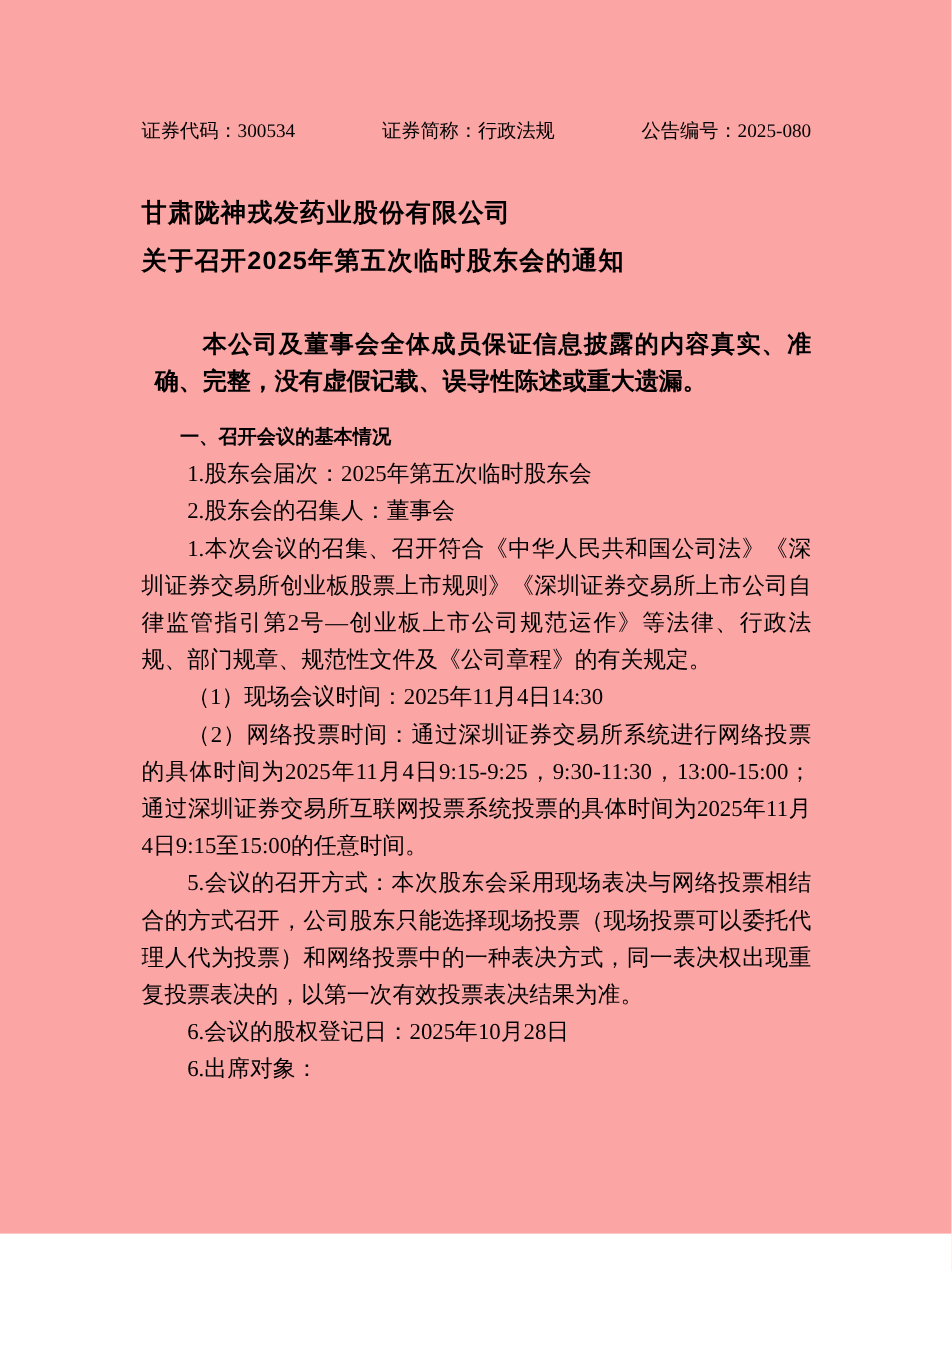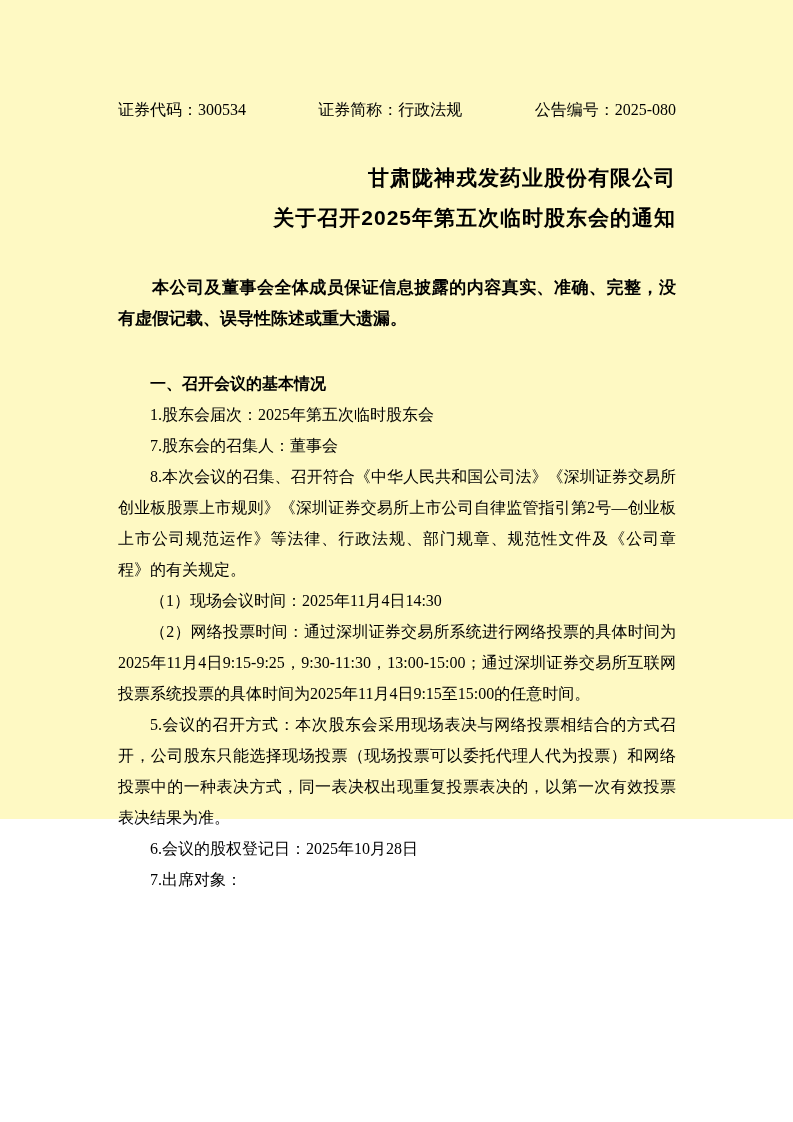--- a/index.html
+++ b/index.html
@@ -7,63 +7,64 @@
   body {
     width: 793px;
     height: 1122px;
     font-family: "Liberation Serif", serif;
     color: #000000;
     position: relative;
     overflow: hidden;
   }
   .page {
     width: 793px;
-    height: 819px;
-    background: #fef9c3;
+    height: 1028px;
+    background: #fca5a5;
     padding: 100px 117px 0 118px;
   }
   .doc-header {
     display: flex;
     justify-content: space-between;
     font-size: 16px;
     line-height: 20px;
     white-space: nowrap;
   }
   .title-block {
     margin-top: 38px;
   }
   .doc-title {
     font-family: "Liberation Sans", sans-serif;
     font-size: 21px;
     font-weight: bold;
-    text-align: right;
+    text-align: left;
     line-height: 40px;
     letter-spacing: 1px;
   }
   .disclaimer {
     margin-top: 34px;
     font-family: "Liberation Sans", sans-serif;
     font-weight: bold;
-    font-size: 17px;
+    font-size: 20px;
     line-height: 31px;
     text-align: justify;
     text-indent: 2em;
+    margin-left: 11px;
   }
   .doc-body {
-    margin-top: 34px;
+    margin-top: 15px;
   }
   .section-heading {
     font-family: "Liberation Sans", sans-serif;
     font-weight: bold;
     font-size: 16px;
     line-height: 31px;
     text-indent: 2em;
   }
   .para {
-    font-size: 16px;
+    font-size: 19px;
     line-height: 31px;
     text-align: justify;
     text-indent: 2em;
   }
 </style>
 </head>
 <body>
 
 <div class="page">
 
@@ -76,22 +77,22 @@
   <div class="title-block">
     <h1 class="doc-title">甘肃陇神戎发药业股份有限公司</h1>
     <h1 class="doc-title">关于召开2025年第五次临时股东会的通知</h1>
   </div>
 
   <p class="disclaimer">本公司及董事会全体成员保证信息披露的内容真实、准确、完整，没有虚假记载、误导性陈述或重大遗漏。</p>
 
   <div class="doc-body">
     <h2 class="section-heading">一、召开会议的基本情况</h2>
     <p class="para">1.股东会届次：2025年第五次临时股东会</p>
-    <p class="para">7.股东会的召集人：董事会</p>
-    <p class="para">8.本次会议的召集、召开符合《中华人民共和国公司法》《深圳证券交易所创业板股票上市规则》《深圳证券交易所上市公司自律监管指引第2号—创业板上市公司规范运作》等法律、行政法规、部门规章、规范性文件及《公司章程》的有关规定。</p>
+    <p class="para">2.股东会的召集人：董事会</p>
+    <p class="para">1.本次会议的召集、召开符合《中华人民共和国公司法》《深圳证券交易所创业板股票上市规则》《深圳证券交易所上市公司自律监管指引第2号—创业板上市公司规范运作》等法律、行政法规、部门规章、规范性文件及《公司章程》的有关规定。</p>
     <p class="para">（1）现场会议时间：2025年11月4日14:30</p>
     <p class="para">（2）网络投票时间：通过深圳证券交易所系统进行网络投票的具体时间为2025年11月4日9:15-9:25，9:30-11:30，13:00-15:00；通过深圳证券交易所互联网投票系统投票的具体时间为2025年11月4日9:15至15:00的任意时间。</p>
     <p class="para">5.会议的召开方式：本次股东会采用现场表决与网络投票相结合的方式召开，公司股东只能选择现场投票（现场投票可以委托代理人代为投票）和网络投票中的一种表决方式，同一表决权出现重复投票表决的，以第一次有效投票表决结果为准。</p>
     <p class="para">6.会议的股权登记日：2025年10月28日</p>
-    <p class="para">7.出席对象：</p>
+    <p class="para">6.出席对象：</p>
   </div>
 
 </div>
 
 </body></html>

